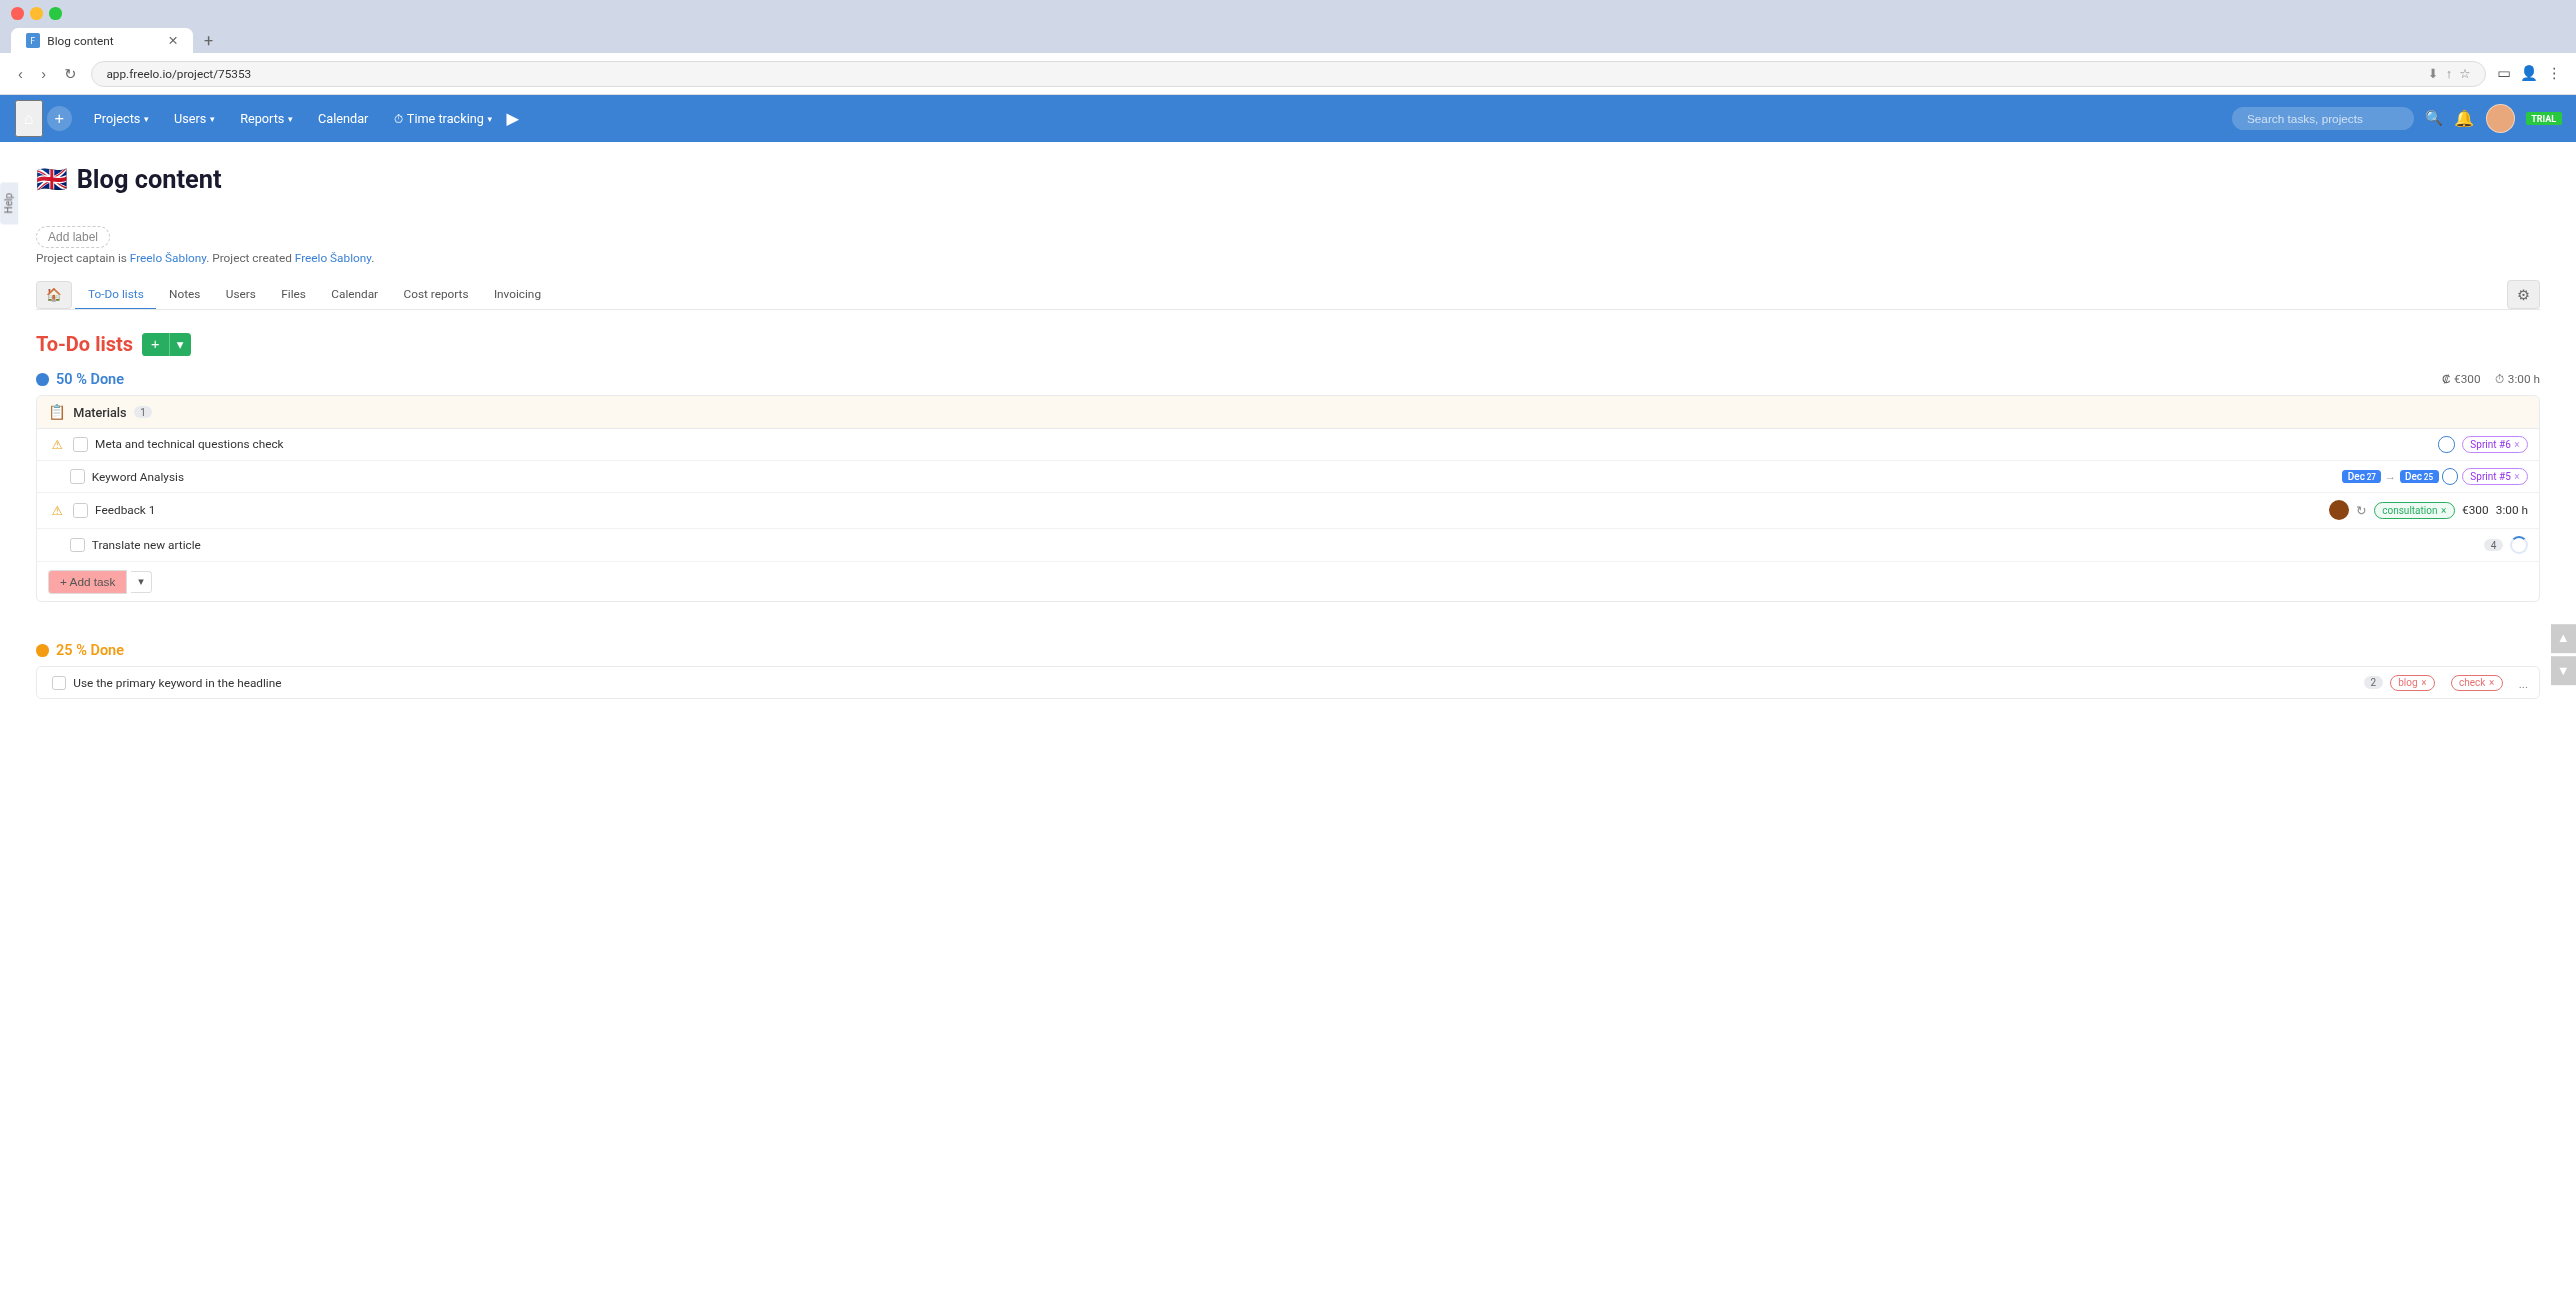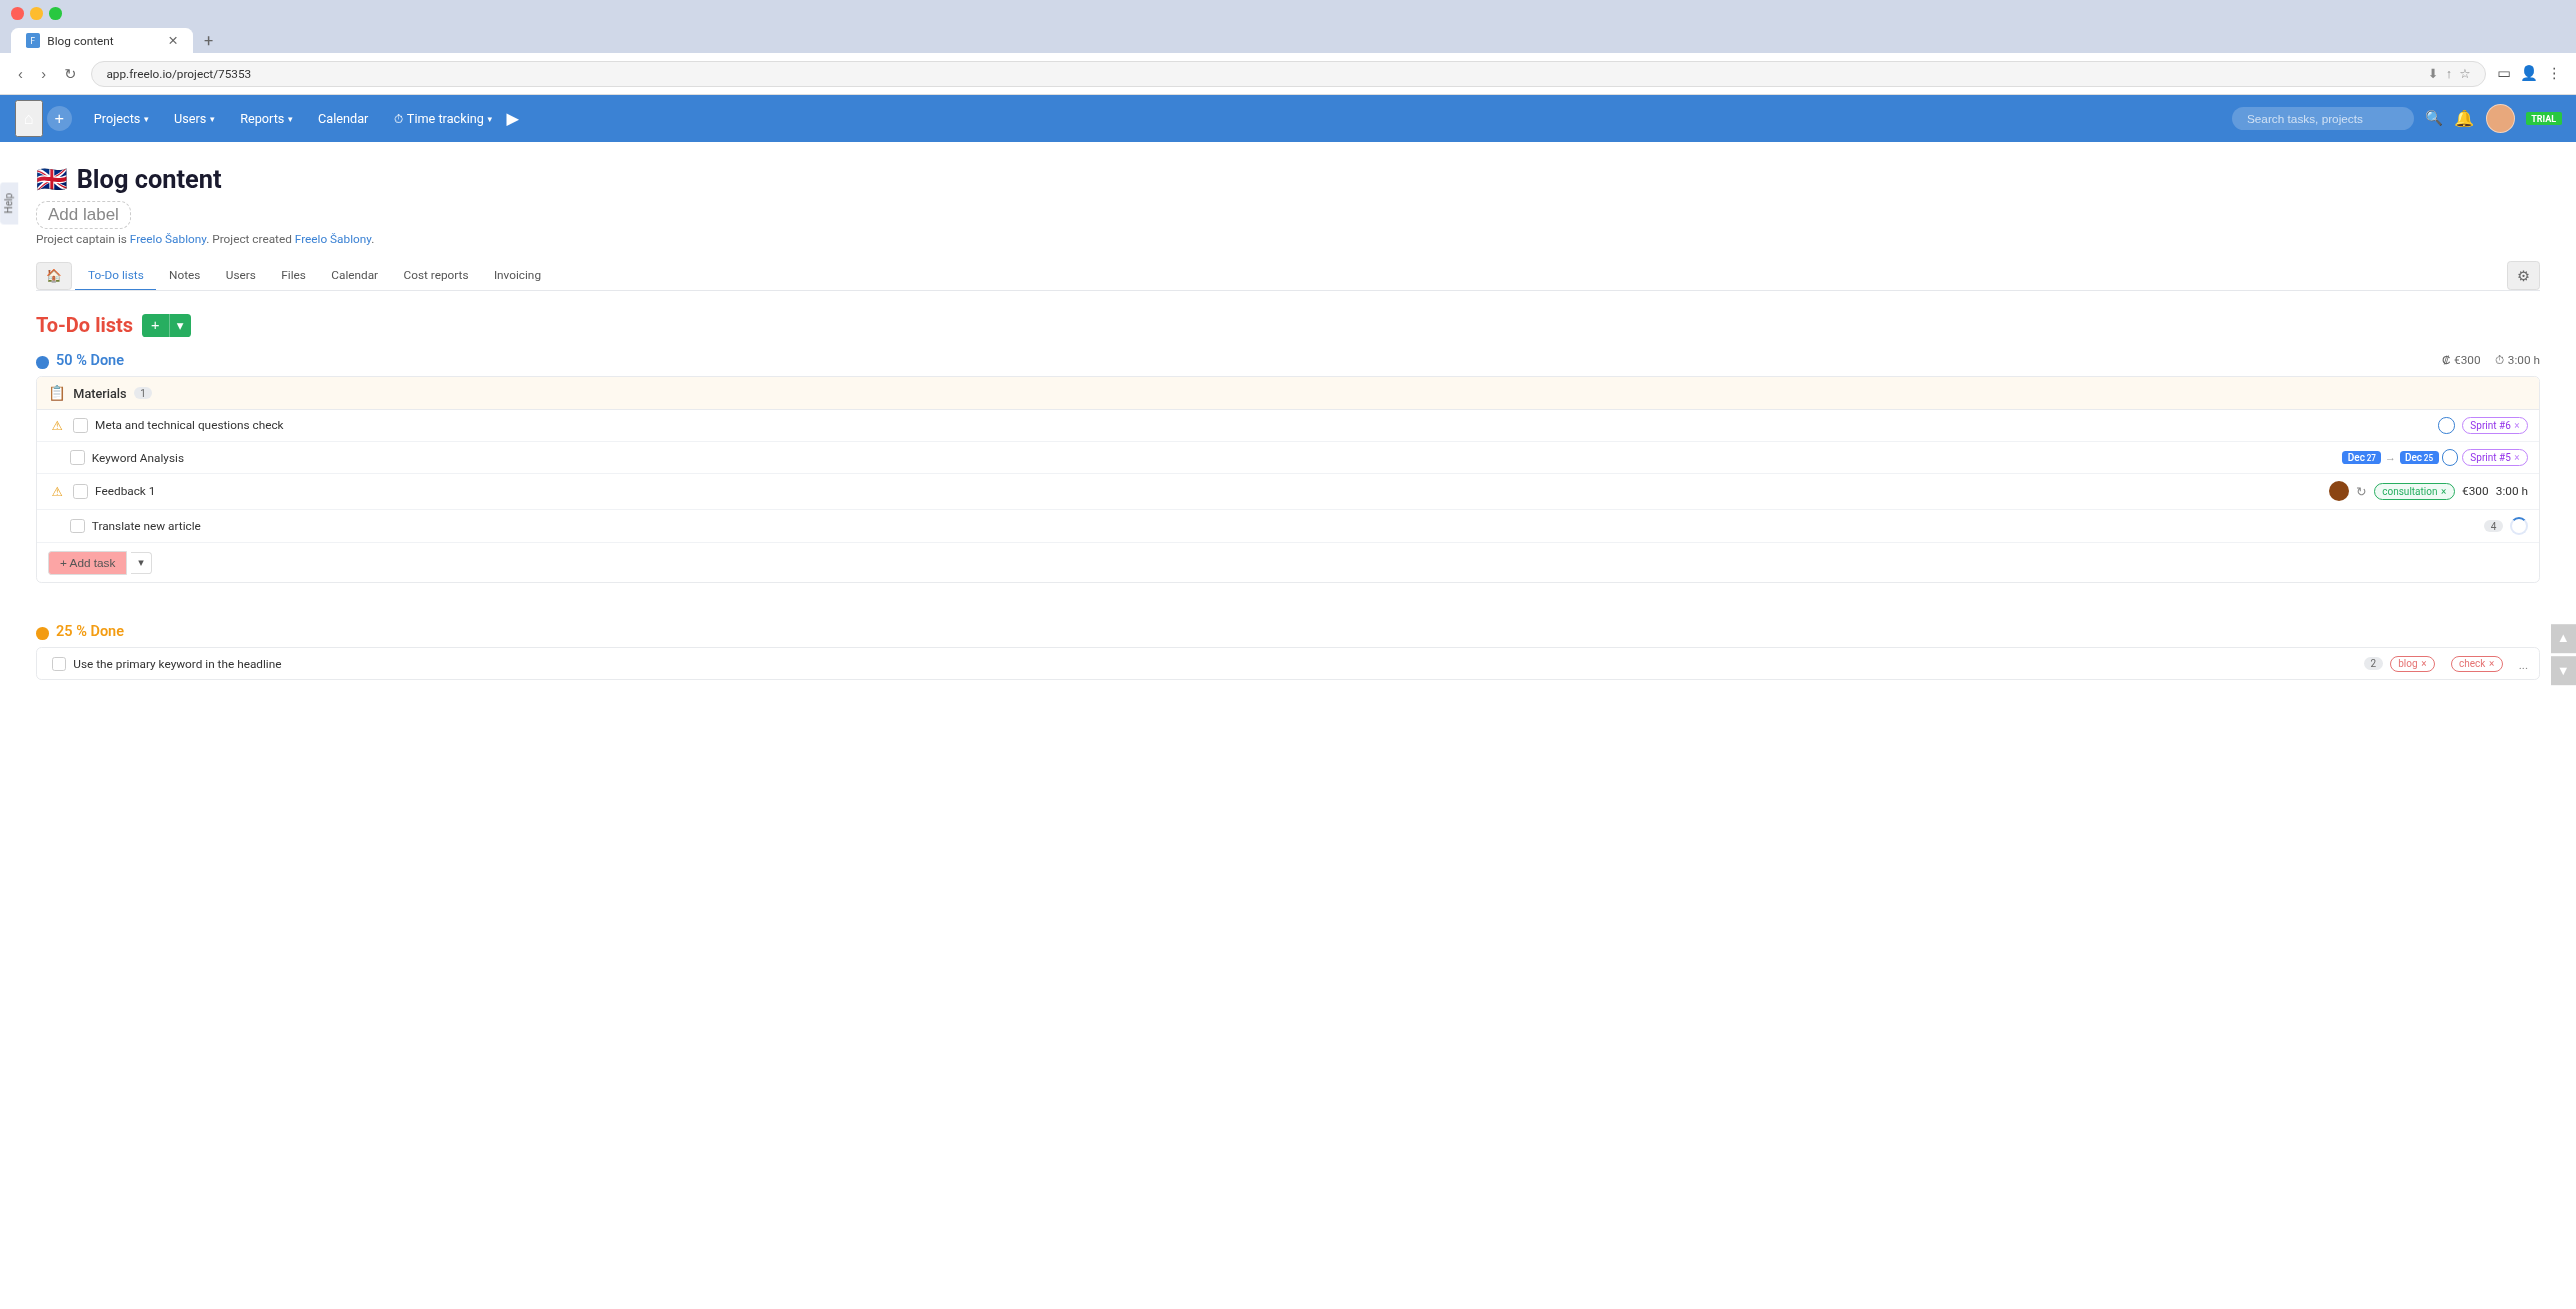--- a/index.html
+++ b/index.html
@@ -48,21 +48,21 @@
     .help-sidebar { position: fixed; left: 0; top: 182px; background: #e8ecf5; border-radius: 0 3.6px 3.6px 0; padding: 11px 3.6px; writing-mode: vertical-rl; text-orientation: mixed; transform: rotate(180deg); font-size: 10px; color: #666; cursor: pointer; }
 
     
     .main-content { background: #fff; margin: 0; min-height: calc(100vh - 118px); padding: 22px 36px 36px; }
 
     
     .project-header { margin-bottom: 14.5px; }
     .project-title-row { display: flex; align-items: center; gap: 9px; margin-bottom: 7.3px; }
     .project-flag { font-size: 25.4px; }
     .project-title { font-size: 25.4px; font-weight: 700; color: #1a1a2e; }
-    .add-label-btn { border: 0.9px dashed #ccc; background: none; border-radius: 11px; padding: 2.7px 11px; font-size: 17px; color: #888; cursor: pointer; }
+    .add-label-btn { border: 0.9px dashed #ccc; background: none; border-radius: 11px; padding: 2.7px 11px; font-size: 12px; color: #888; cursor: pointer; margin-top: 25px; }
     .project-captain { font-size: 11.8px; color: #666; margin-top: 3.6px; }
     .project-captain a { color: #3b82d4; text-decoration: none; }
 
     
     .tabs-row { display: flex; align-items: center; border-bottom: 0.9px solid #e5e7eb; margin-bottom: 22px; padding-bottom: 0; }
     .tab-home { border: 0.9px solid #ddd; border-radius: 3.6px; padding: 5.4px 9px; color: #555; cursor: pointer; font-size: 12.7px; margin-right: 3.6px; }
     .tab-item { padding: 7.3px 12.7px; font-size: 11.8px; color: #555; cursor: pointer; border-bottom: 1.8px solid transparent; }
     .tab-item.active { color: #3b82d4; border-bottom: 1.8px solid #3b82d4; }
     .tabs-spacer { flex: 1; }
     .tabs-settings { border: 0.9px solid #ddd; border-radius: 3.6px; padding: 5.4px 9px; color: #666; cursor: pointer; font-size: 14.5px; }
@@ -70,21 +70,21 @@
     
     .section-header { display: flex; align-items: center; gap: 9px; margin-bottom: 14.5px; }
     .section-title { font-size: 20px; font-weight: 700; color: #e74c3c; }
     .add-list-btn { background: #27ae60; color: white; border: none; border-radius: 3.6px 0 0 3.6px; padding: 3.6px 9px; font-size: 14.5px; cursor: pointer; }
     .add-list-dropdown { background: #27ae60; color: white; border: none; border-radius: 0 3.6px 3.6px 0; padding: 3.6px 7.3px; cursor: pointer; border-left: 0.9px solid rgba(255,255,255,0.3); }
     .add-list-group { display: flex; }
 
     
     .list-card { margin-bottom: 22px; }
     .list-title-row { display: flex; align-items: center; justify-content: space-between; margin-bottom: 7.3px; }
-    .list-title-left { display: flex; align-items: flex-end; gap: 7.3px; }
+    .list-title-left { display: flex; align-items: center; gap: 7.3px; }
     .list-dot { width: 12.7px; height: 12.7px; border-radius: 50%; }
     .dot-blue { background: #3b82d4; }
     .dot-yellow { background: #f39c12; }
     .list-title-text { font-size: 14.5px; font-weight: 600; color: #3b82d4; }
     .list-meta { display: flex; align-items: center; gap: 14.5px; color: #666; font-size: 11.8px; }
     .list-meta-item { display: flex; align-items: center; gap: 3.6px; }
 
     
     .task-group { border: 0.9px solid #e8eaed; border-radius: 5.4px; margin-bottom: 3.6px; overflow: hidden; }
     .task-group-header { background: #fef9f0; padding: 7.3px 11px; display: flex; align-items: center; gap: 7.3px; border-bottom: 0.9px solid #e8eaed; }

